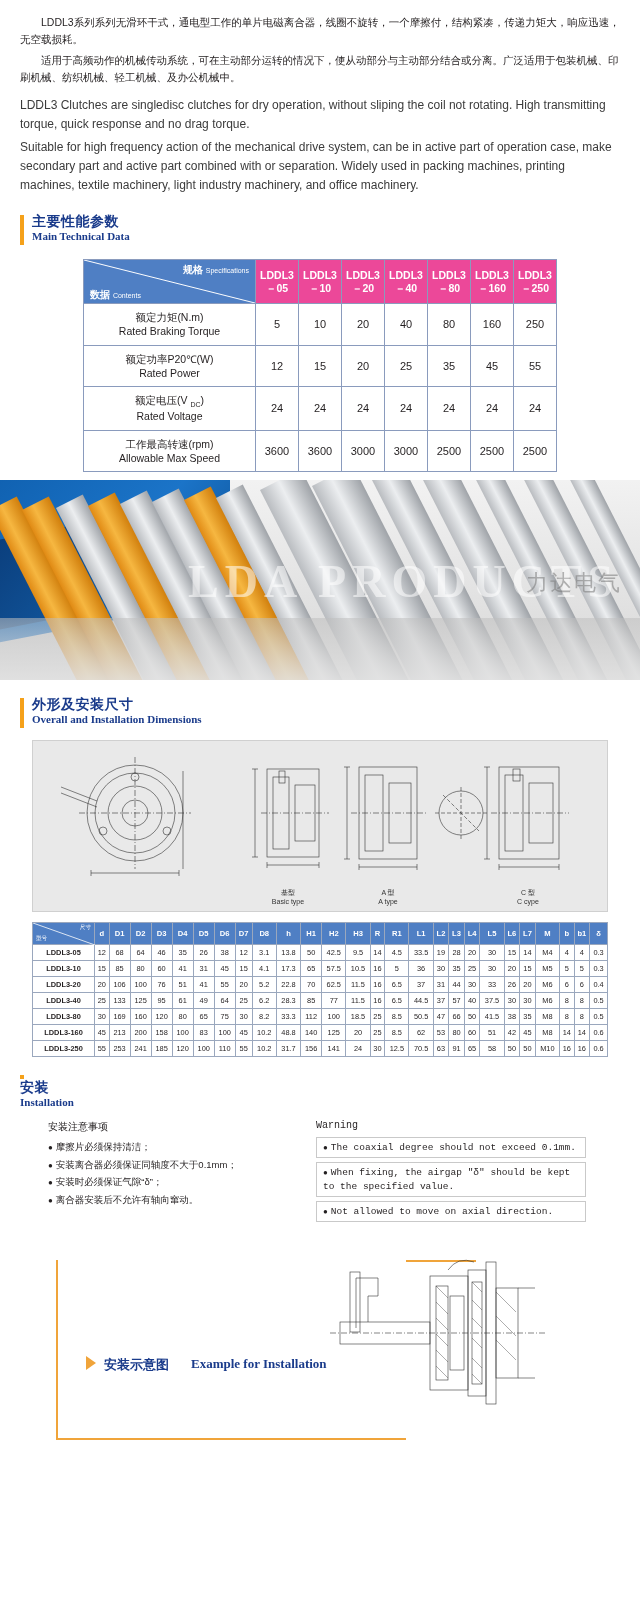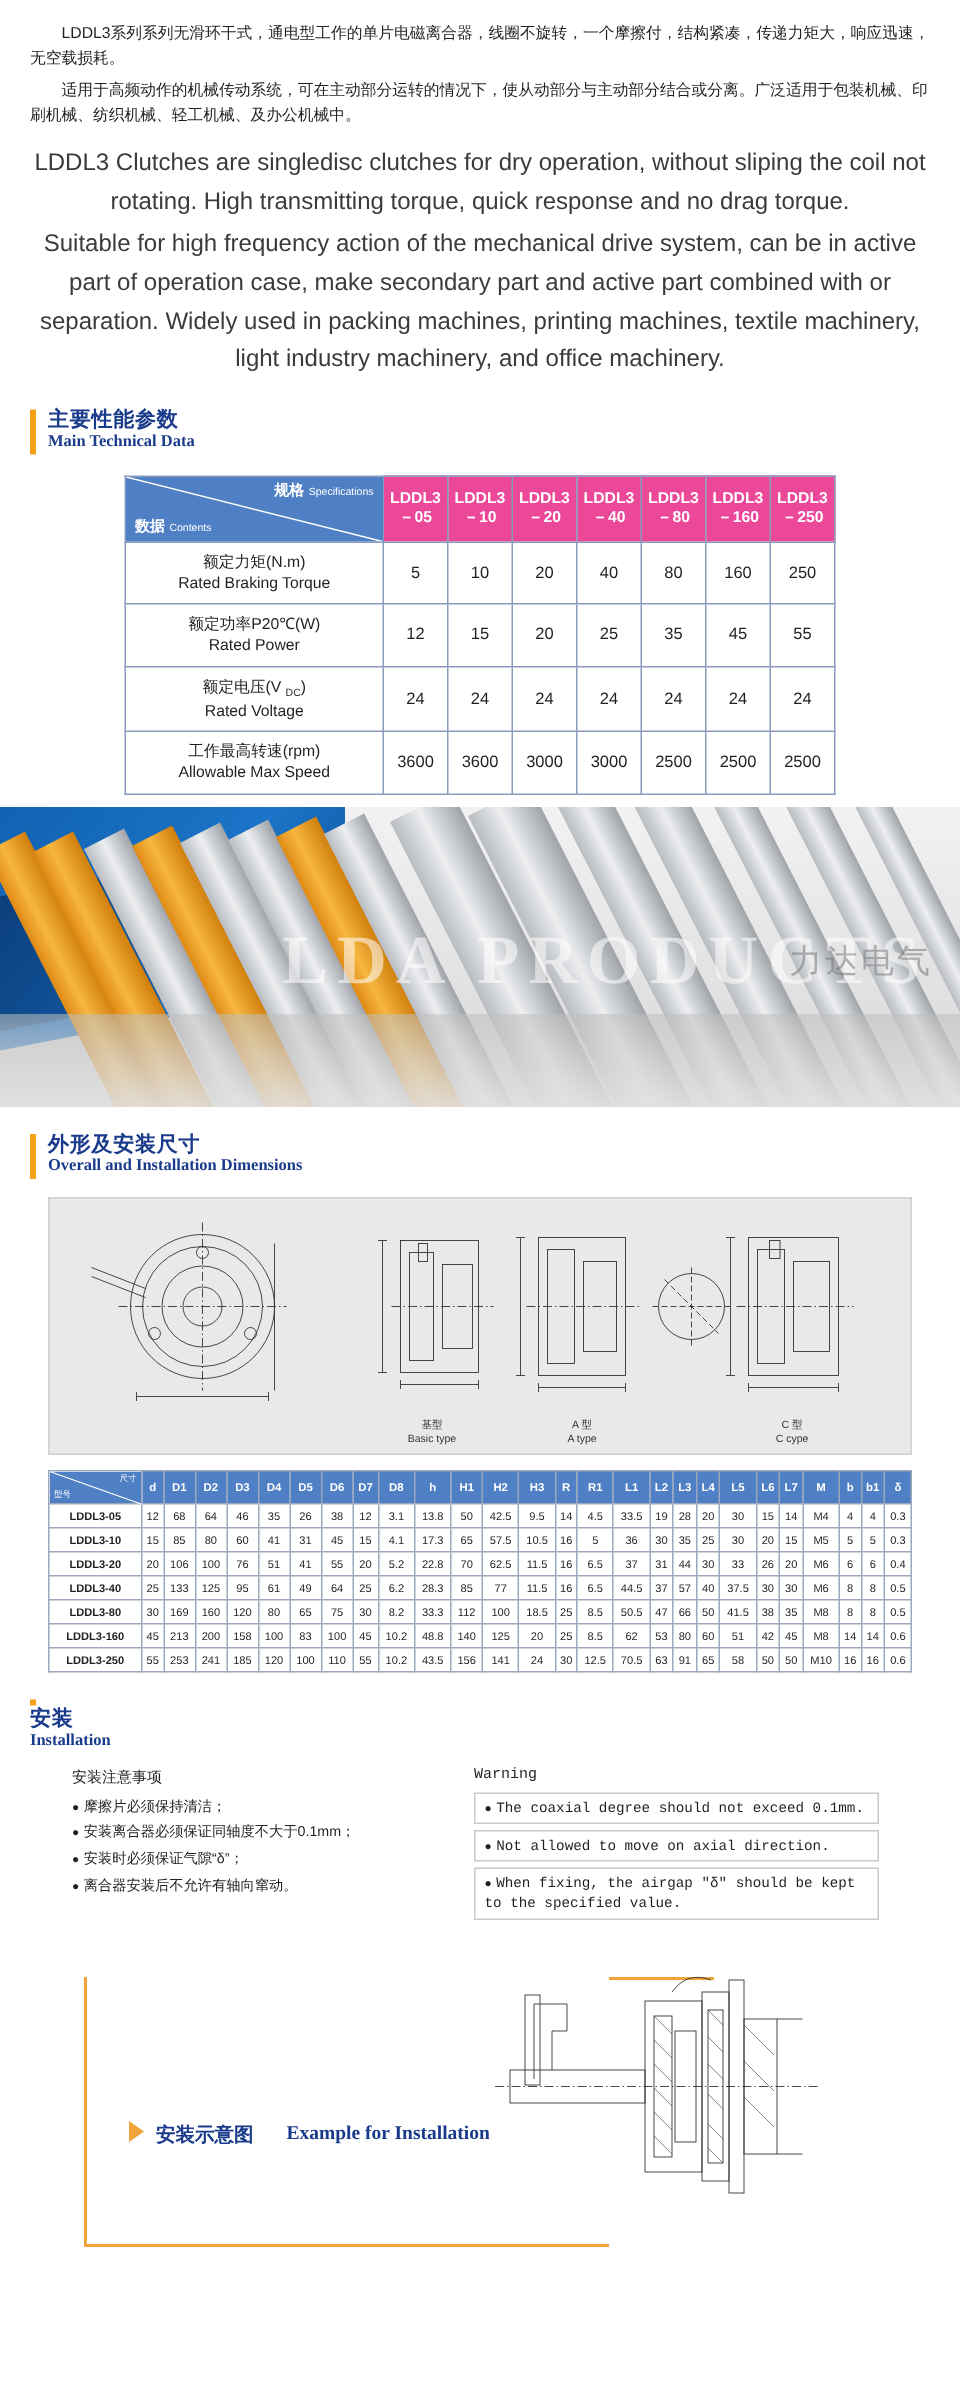--- a/index.html
+++ b/index.html
@@ -10,21 +10,21 @@
     font-family:"Liberation Sans", sans-serif;
     color:#231f20;
     overflow:hidden;
   }
   .page { position:relative; width:640px; height:1600px;border-radius:12px; }
 
   
   .intro { padding:14px 20px 0 20px; }
   .intro p { margin:0 0 3px 0; font-size:10.5px; line-height:1.65; }
   .intro .cn { text-indent:2em; color:#231f20; }
-  .intro .en { color:#3b3b3b; font-size:16px; line-height:1.6;text-align:center; }
+  .intro .en { color:#3b3b3b; font-size:12px; line-height:1.6; }
   .intro .gap { height:7px; }
 
   
   .sec-head { display:flex; align-items:flex-start; margin:0 0 0 20px; }
   .sec-bar { width:4px; background:#f5a11a; margin-right:8px; margin-top:2px; height:30px; flex:0 0 4px; }
   .sec-cn { font-size:14px; font-weight:bold; color:#1a3b8b; line-height:16px; letter-spacing:.5px; }
   .sec-en { font-size:11px; font-weight:bold; color:#1a3b8b; line-height:15px; font-family:"Liberation Serif", serif; }
 
   
   .tech-wrap { margin:14px 0 0 0; display:flex; justify-content:center; }
@@ -537,21 +537,21 @@
             <td>LDDL3-250</td>
             <td>55</td>
             <td>253</td>
             <td>241</td>
             <td>185</td>
             <td>120</td>
             <td>100</td>
             <td>110</td>
             <td>55</td>
             <td>10.2</td>
-            <td>43.5</td>
+            <td>31.7</td>
             <td>156</td>
             <td>141</td>
             <td>24</td>
             <td>30</td>
             <td>12.5</td>
             <td>70.5</td>
             <td>63</td>
             <td>91</td>
             <td>65</td>
             <td>58</td>
@@ -578,22 +578,22 @@
     <div class="inst-col">
       <div class="inst-title">安装注意事项</div>
       <div class="inst-item"><span class="dot">●</span><span>摩擦片必须保持清洁；</span></div>
       <div class="inst-item"><span class="dot">●</span><span>安装离合器必须保证同轴度不大于0.1mm；</span></div>
       <div class="inst-item"><span class="dot">●</span><span>安装时必须保证气隙“δ”；</span></div>
       <div class="inst-item"><span class="dot">●</span><span>离合器安装后不允许有轴向窜动。</span></div>
     </div>
     <div class="inst-col right">
       <div class="inst-title">Warning</div>
       <div class="box-item"><span class="dot">●</span><span>The coaxial degree should not exceed 0.1mm.</span></div>
+      <div class="box-item"><span class="dot">●</span><span>When fixing, the airgap "δ" should be kept to the specified value.</span></div>
       <div class="box-item"><span class="dot">●</span><span>Not allowed to move on axial direction.</span></div>
-      <div class="box-item"><span class="dot">●</span><span>When fixing, the airgap "δ" should be kept to the specified value.</span></div>
     </div>
   </div>
 
   <div class="example">
     <div class="exm-frame"></div>
     <div class="exm-frame2"></div>
     <div class="exm-label">
       <div class="exm-tri"></div>
       <span class="exm-cn">安装示意图</span>
       <span class="exm-en">Example for Installation</span>

